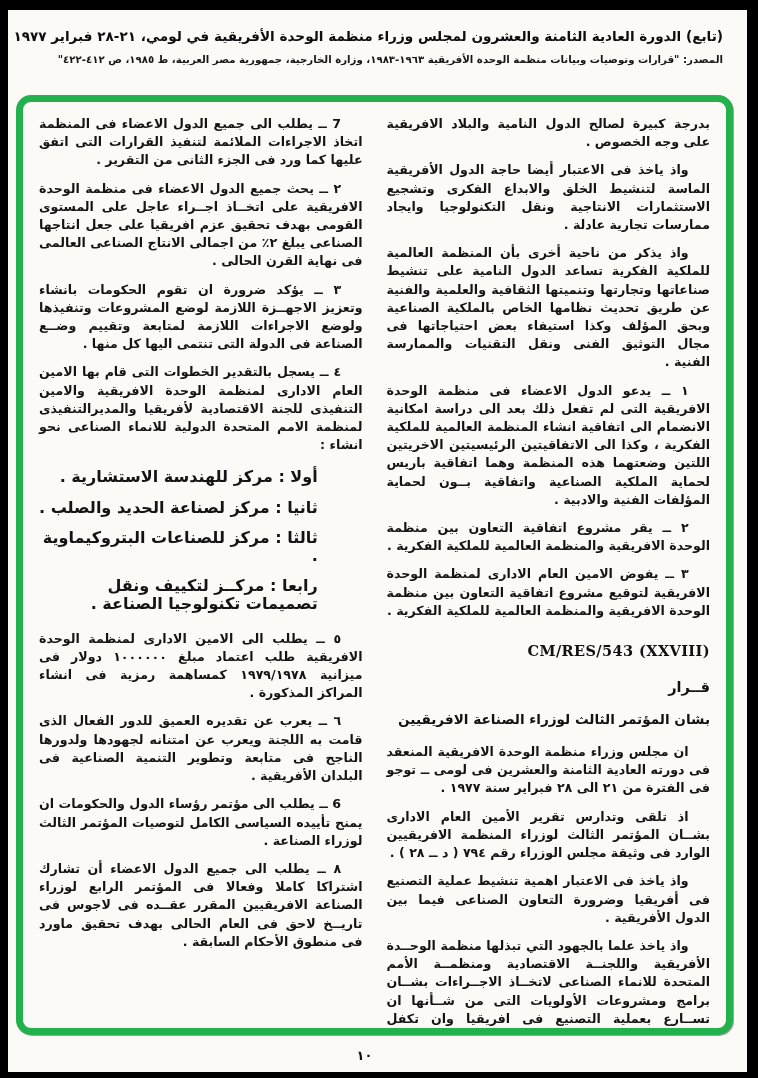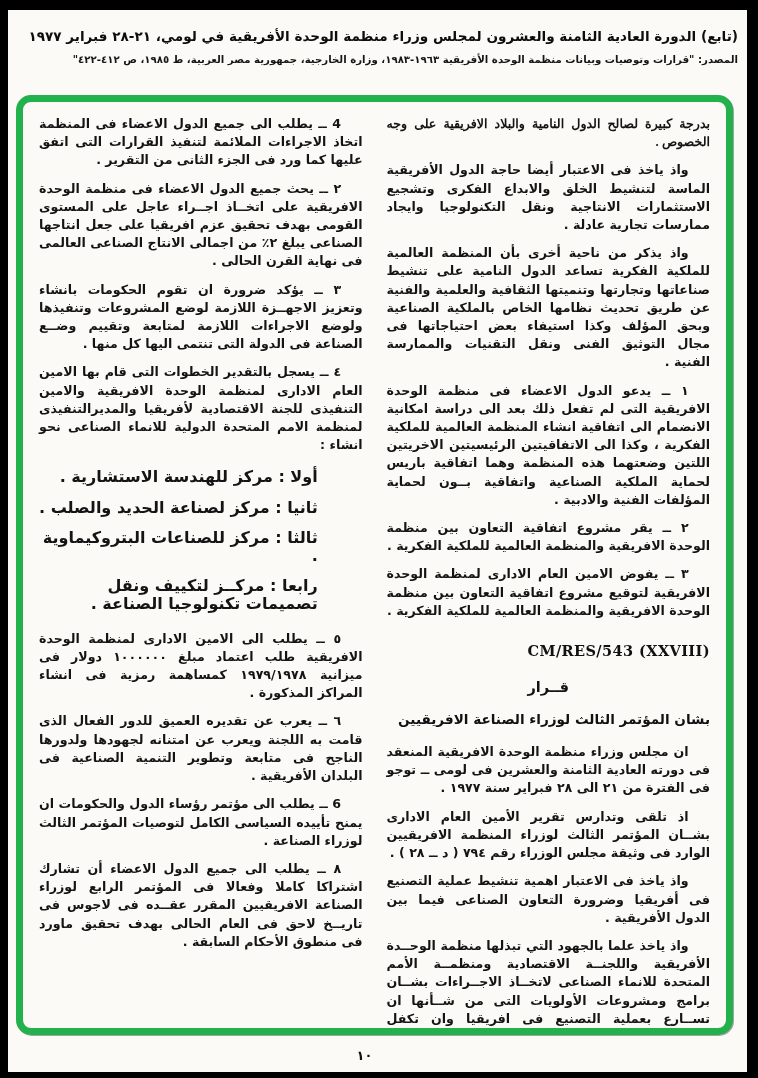--- a/index.html
+++ b/index.html
@@ -10,21 +10,21 @@
     font-family:"DejaVu Sans",sans-serif;
     overflow:hidden;
   }
   .page{
     position:absolute;left:8px;top:10px;width:739px;height:1062px;
     background:#fbfaf6;
   }
   
   .header{
     direction:rtl;text-align:right;
-    padding:17px 9px 0 10px;color:#0d0d0d;
+    padding:17px 24px 0 10px;color:#0d0d0d;
   }
   .header-line1{
     font-weight:700;font-size:13.6px;line-height:1.4;
     white-space:nowrap;letter-spacing:0;
   }
   .header-line2{
     font-weight:700;font-size:10.2px;margin-top:8px;
     white-space:nowrap;color:#161616;
   }
   
@@ -41,35 +41,35 @@
     height:100%;box-sizing:border-box;
     overflow:hidden;
   }
   .col{flex:1 1 0;min-width:0;}
   .para{
     margin:0 0 10px 0;
     font-weight:700;font-size:12.6px;line-height:18.2px;
     text-align:justify;text-align-last:right;
     text-indent:1.7em;color:#141414;
   }
-  .para.flush{text-indent:0;font-family:Liberation Serif, serif;}
+  .para.flush{text-indent:0;}
   .sub-item{
     margin:0 0 12px 0;
     font-weight:700;font-size:16px;line-height:18.2px;
     text-align:right;color:#141414;
     padding-right:2.8em;text-indent:0;
   }
   .res-code{
     direction:ltr;text-align:right;
     font-family:"DejaVu Serif",serif;font-weight:700;
     font-size:14.5px;letter-spacing:.4px;
     margin:22px 0 20px 0;color:#111;
   }
   .res-title{
-    text-align:center;font-weight:700;font-size:14.5px;
+    font-weight:700;font-size:14.5px;
     margin:0 0 16px 0;color:#111;letter-spacing:1px;
   }
   .res-subtitle{
     text-align:right;font-weight:700;font-size:13.6px;
     margin:0 0 16px 0;color:#111;
   }
   .spacer-sm{height:4px;}
   .footer{
     position:absolute;left:0;right:26px;bottom:9px;
     text-align:center;
@@ -102,21 +102,21 @@
         <div class="res-title">قــرار</div>
         <div class="res-subtitle">بشان المؤتمر الثالث لوزراء الصناعة الافريقيين</div>
 
         <p class="para">ان مجلس وزراء منظمة الوحدة الافريقية المنعقد فى دورته العادية الثامنة والعشرين فى لومى ــ توجو فى الفترة من ٢١ الى ٢٨ فبراير سنة ١٩٧٧ .</p>
         <p class="para">اذ تلقى وتدارس تقرير الأمين العام الادارى بشــان المؤتمر الثالث لوزراء المنظمة الافريقيين الوارد فى وثيقة مجلس الوزراء رقم ٧٩٤ ( د ــ ٢٨ ) .</p>
         <p class="para">واذ ياخذ فى الاعتبار اهمية تنشيط عملية التصنيع فى أفريقيا وضرورة التعاون الصناعى فيما بين الدول الأفريقية .</p>
         <p class="para">واذ ياخذ علما بالجهود التي تبذلها منظمة الوحــدة الأفريقية واللجنــة الاقتصادية ومنظمــة الأمم المتحدة للانماء الصناعى لاتخــاذ الاجــراءات بشــان برامج ومشروعات الأولويات التى من شــأنها ان تســارع بعملية التصنيع فى افريقيا وان تكفل استمرارها .</p>
       </div>
 
       <div class="col">
-        <p class="para">4 ــ يطلب الى جميع الدول الاعضاء فى المنظمة اتخاذ الاجراءات الملائمة لتنفيذ القرارات التى اتفق عليها كما ورد فى الجزء الثانى من التقرير .</p>
+        <p class="para">7 ــ يطلب الى جميع الدول الاعضاء فى المنظمة اتخاذ الاجراءات الملائمة لتنفيذ القرارات التى اتفق عليها كما ورد فى الجزء الثانى من التقرير .</p>
         <p class="para">٢ ــ يحث جميع الدول الاعضاء فى منظمة الوحدة الافريقية على اتخــاذ اجــراء عاجل على المستوى القومى بهدف تحقيق عزم افريقيا على جعل انتاجها الصناعى يبلغ ٢٪ من اجمالى الانتاج الصناعى العالمى فى نهاية القرن الحالى .</p>
         <p class="para">٣ ــ يؤكد ضرورة ان تقوم الحكومات بانشاء وتعزيز الاجهــزة اللازمة لوضع المشروعات وتنفيذها ولوضع الاجراءات اللازمة لمتابعة وتقييم وضــع الصناعة فى الدولة التى تنتمى اليها كل منها .</p>
         <p class="para">٤ ــ يسجل بالتقدير الخطوات التى قام بها الامين العام الادارى لمنظمة الوحدة الافريقية والامين التنفيذى للجنة الاقتصادية لأفريقيا والمديرالتنفيذى لمنظمة الامم المتحدة الدولية للانماء الصناعى نحو انشاء :</p>
 
         <div class="spacer-sm"></div>
         <p class="sub-item">أولا : مركز للهندسة الاستشارية .</p>
         <p class="sub-item">ثانيا : مركز لصناعة الحديد والصلب .</p>
         <p class="sub-item">ثالثا : مركز للصناعات البتروكيماوية .</p>
         <p class="sub-item">رابعا : مركــز لتكييف ونقل تصميمات تكنولوجيا الصناعة .</p>
         <div class="spacer-sm"></div>

